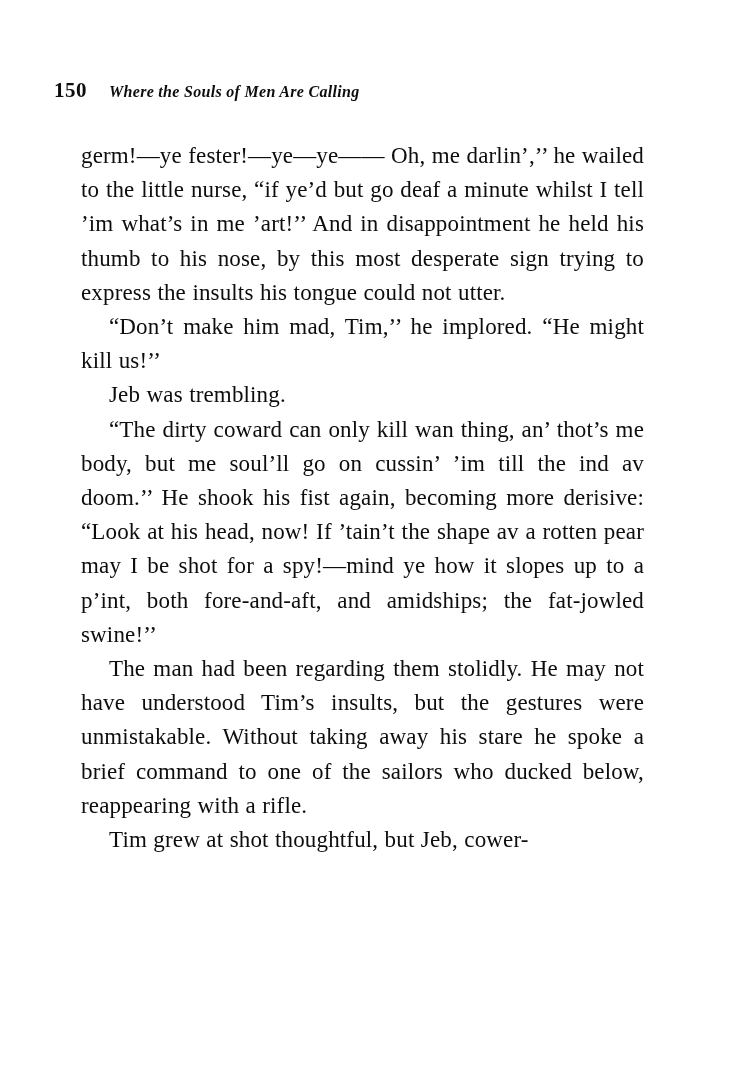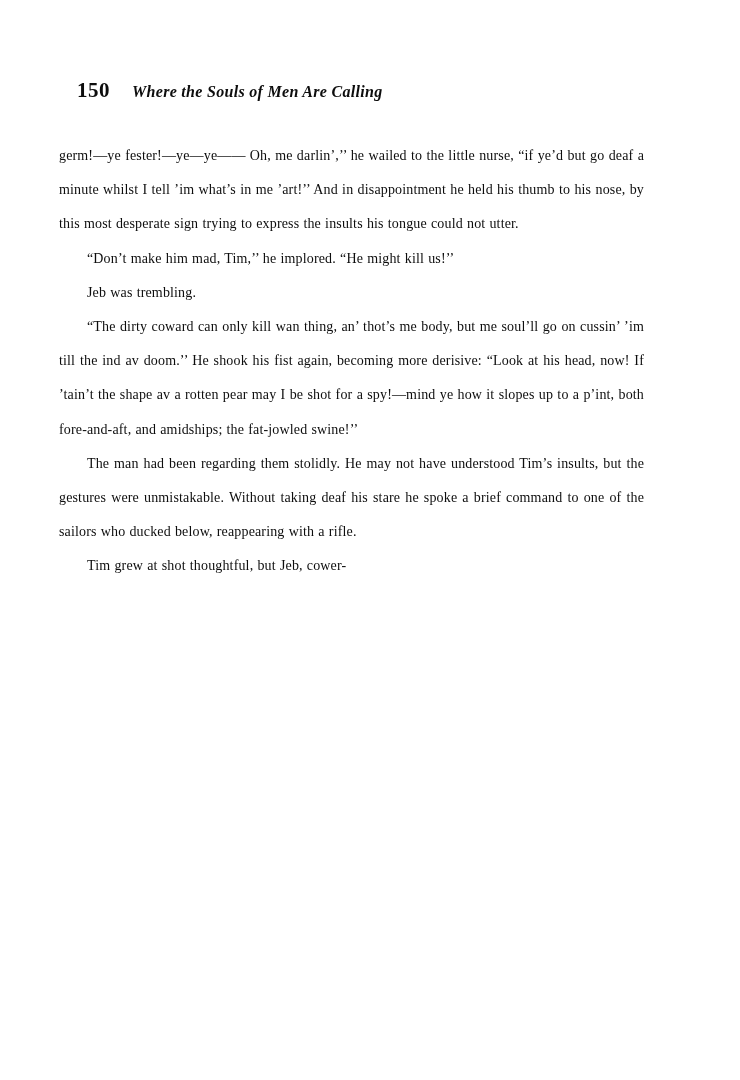--- a/index.html
+++ b/index.html
@@ -12,21 +12,21 @@
     height: 1080px;
     font-family: "Liberation Serif", serif;
     color: #0d0d0d;
     overflow: hidden;
   }
   .page {
     position: relative;
     width: 728px;
     height: 1080px;
     box-sizing: border-box;
-    padding: 78px 84px 0 59px;
+    padding: 78px 84px 0 36px;
   }
   .running-head {
     display: flex;
     align-items: baseline;
     justify-content: flex-start;
     margin: 0 0 36px 18px;
     white-space: nowrap;
   }
   .folio {
     font-family: "Liberation Serif", serif;
@@ -36,26 +36,27 @@
     margin-right: 22px;
   }
   .head-title {
     font-family: "Liberation Serif", serif;
     font-weight: bold;
     font-style: italic;
     font-size: 16px;
     letter-spacing: 0.3px;
   }
   .body-text {
-    font-size: 14px;
+    font-size: 23px;
     line-height: 34.2px;
     text-align: justify;
     text-justify: inter-word;
     letter-spacing: 0.15px;
     word-spacing: 0.5px;
+    margin-left: 45px;
   }
   .body-text p {
     margin: 0;
   }
   .body-text p.indent {
     text-indent: 28px;
   }
   .body-text p.noindent {
     text-indent: 0;
   }
@@ -68,17 +69,17 @@
   <div class="running-head">
     <span class="folio">150</span>
     <span class="head-title">Where the Souls of Men Are Calling</span>
   </div>
 
   <div class="body-text">
     <p class="noindent">germ!—ye fester!—ye—ye——  Oh, me darlin’,’’ he wailed to the little nurse, “if ye’d but go deaf a minute whilst I tell ’im what’s in me ’art!’’  And in disappointment he held his thumb to his nose, by this most desperate sign trying to express the insults his tongue could not utter.</p>
     <p class="indent">“Don’t make him mad, Tim,’’ he implored. “He might kill us!’’</p>
     <p class="indent">Jeb was trembling.</p>
     <p class="indent">“The dirty coward can only kill wan thing, an’ thot’s me body, but me soul’ll go on cussin’ ’im till the ind av doom.’’  He shook his fist again, becoming more derisive: “Look at his head, now!  If ’tain’t the shape av a rotten pear may I be shot for a spy!—mind ye how it slopes up to a p’int, both fore-and-aft, and amidships; the fat-jowled swine!’’</p>
-    <p class="indent">The man had been regarding them stolidly. He may not have understood Tim’s insults, but the gestures were unmistakable.  Without taking deaf his stare he spoke a brief command to one of the sailors who ducked below, reappearing with a rifle.</p>
+    <p class="indent">The man had been regarding them stolidly. He may not have understood Tim’s insults, but the gestures were unmistakable.  Without taking away his stare he spoke a brief command to one of the sailors who ducked below, reappearing with a rifle.</p>
     <p class="indent">Tim grew at shot thoughtful, but Jeb, cower-</p>
   </div>
 
 </div>
 
 </body></html>

